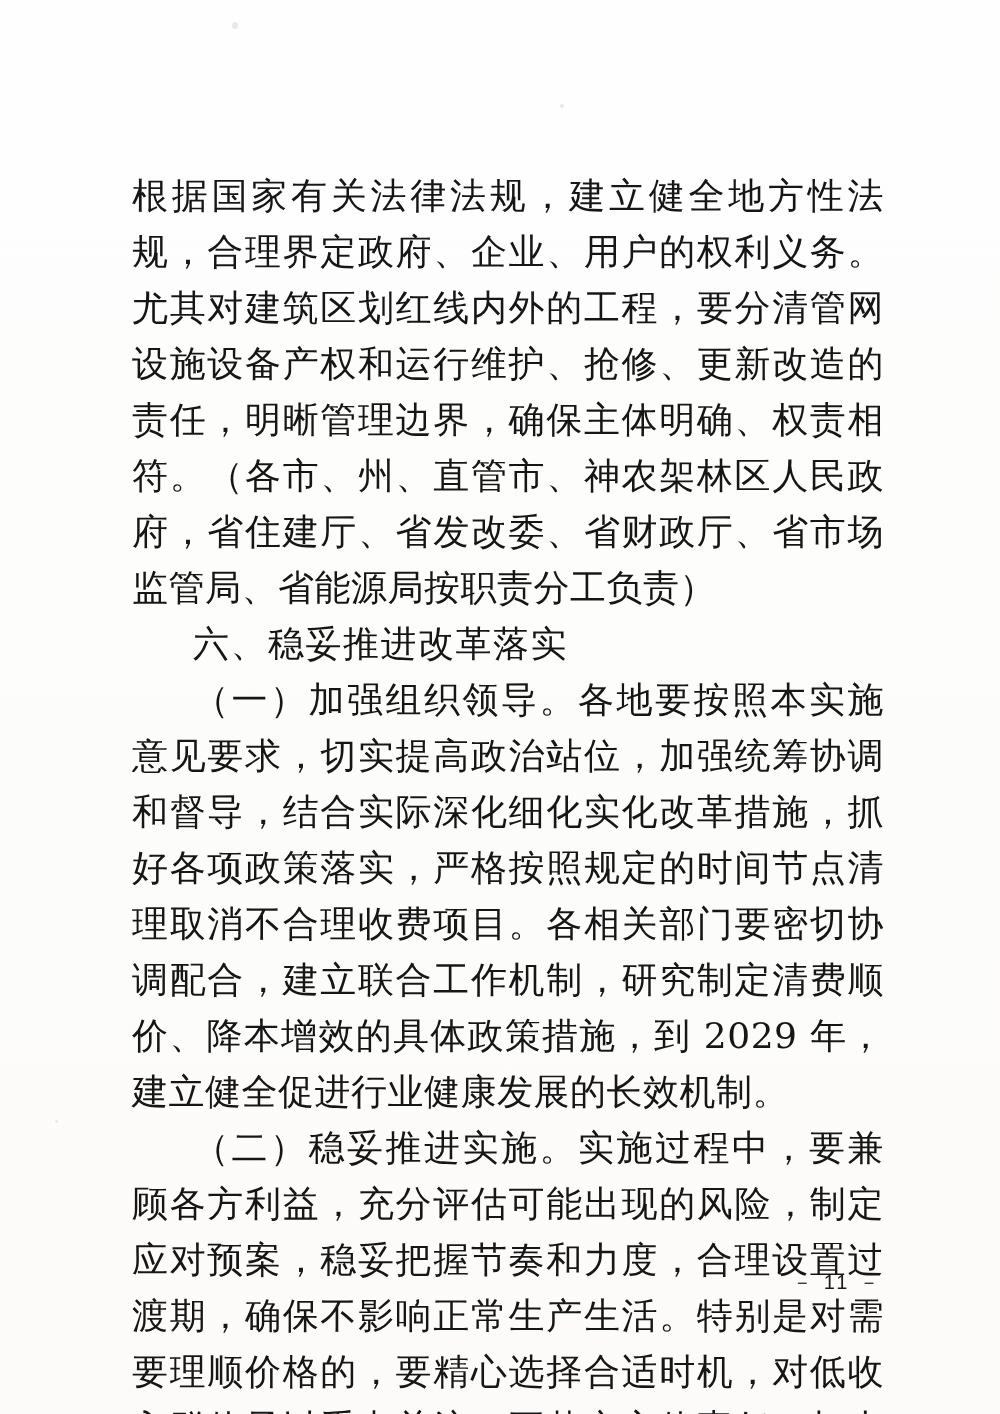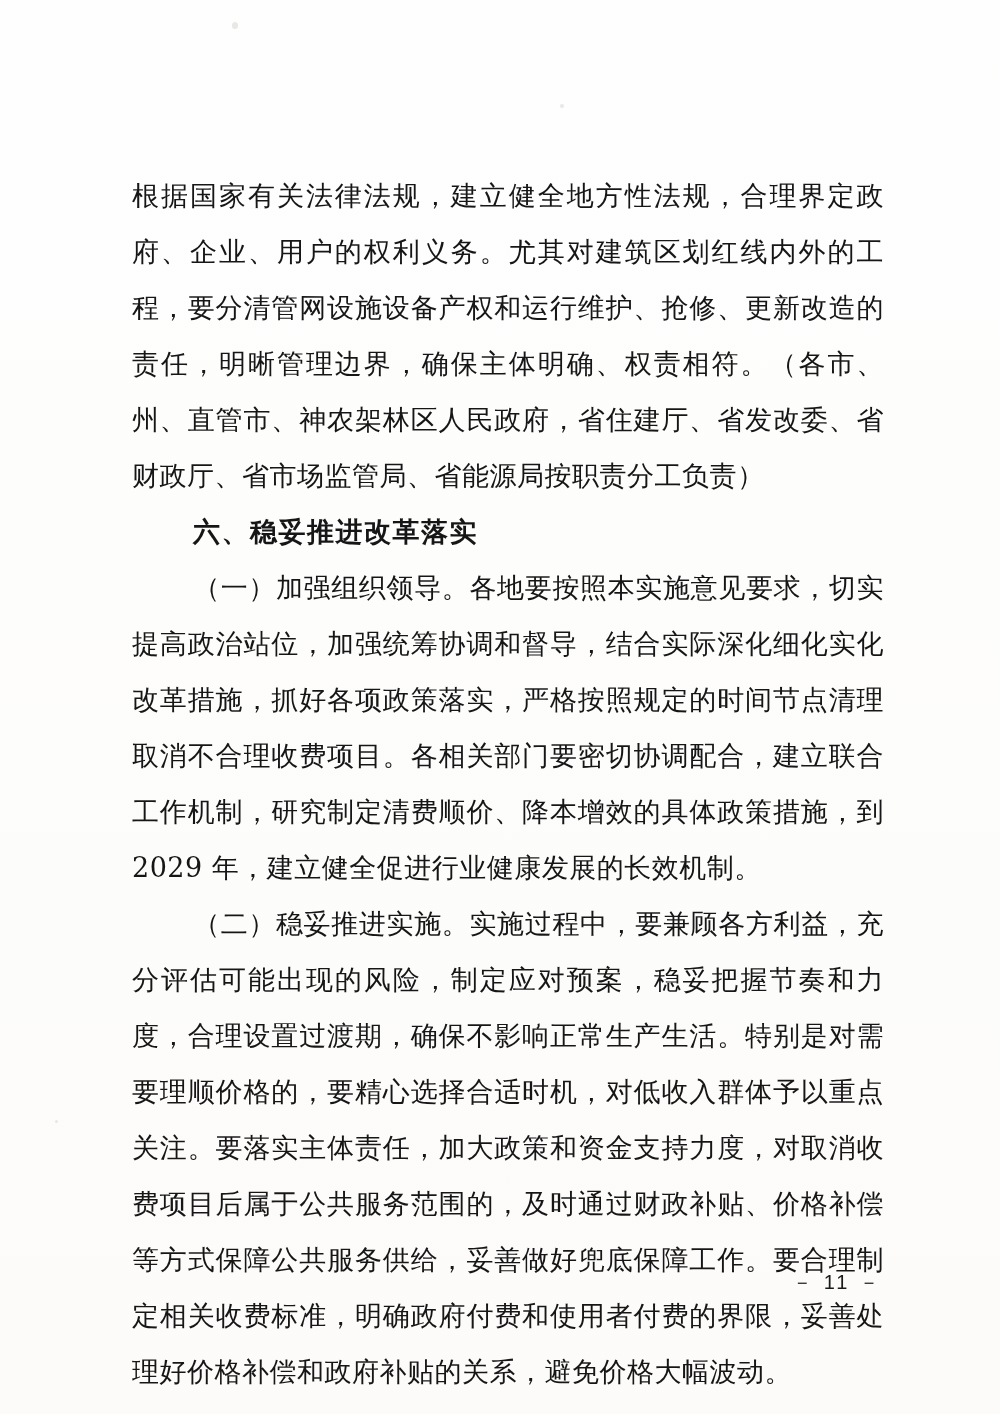--- a/index.html
+++ b/index.html
@@ -23,34 +23,34 @@
     background: linear-gradient(180deg, #fefefe 0%, #fdfdfc 40%, #fcfbfa 100%);
   }
   .content {
     position: absolute;
     left: 132px;
     top: 168px;
     width: 752px;
   }
   p {
     margin: 0;
-    font-size: 27px;
+    font-size: 36px;
     line-height: 56px;
     letter-spacing: 0.5px;
     text-align: justify;
     text-justify: inter-character;
     color: #161616;
     font-family: "DejaVu Serif", "Liberation Serif", serif;
   }
   p.indent {
     text-indent: 61px;
   }
   p.heading {
     text-indent: 61px;
-    font-weight: bold;
+    font-weight: normal;
     letter-spacing: 1.5px;
   }
   .blk {
     margin-bottom: 0;
   }
   .page-number {
     position: absolute;
     right: 118px;
     bottom: 118px;
     font-size: 20px;

